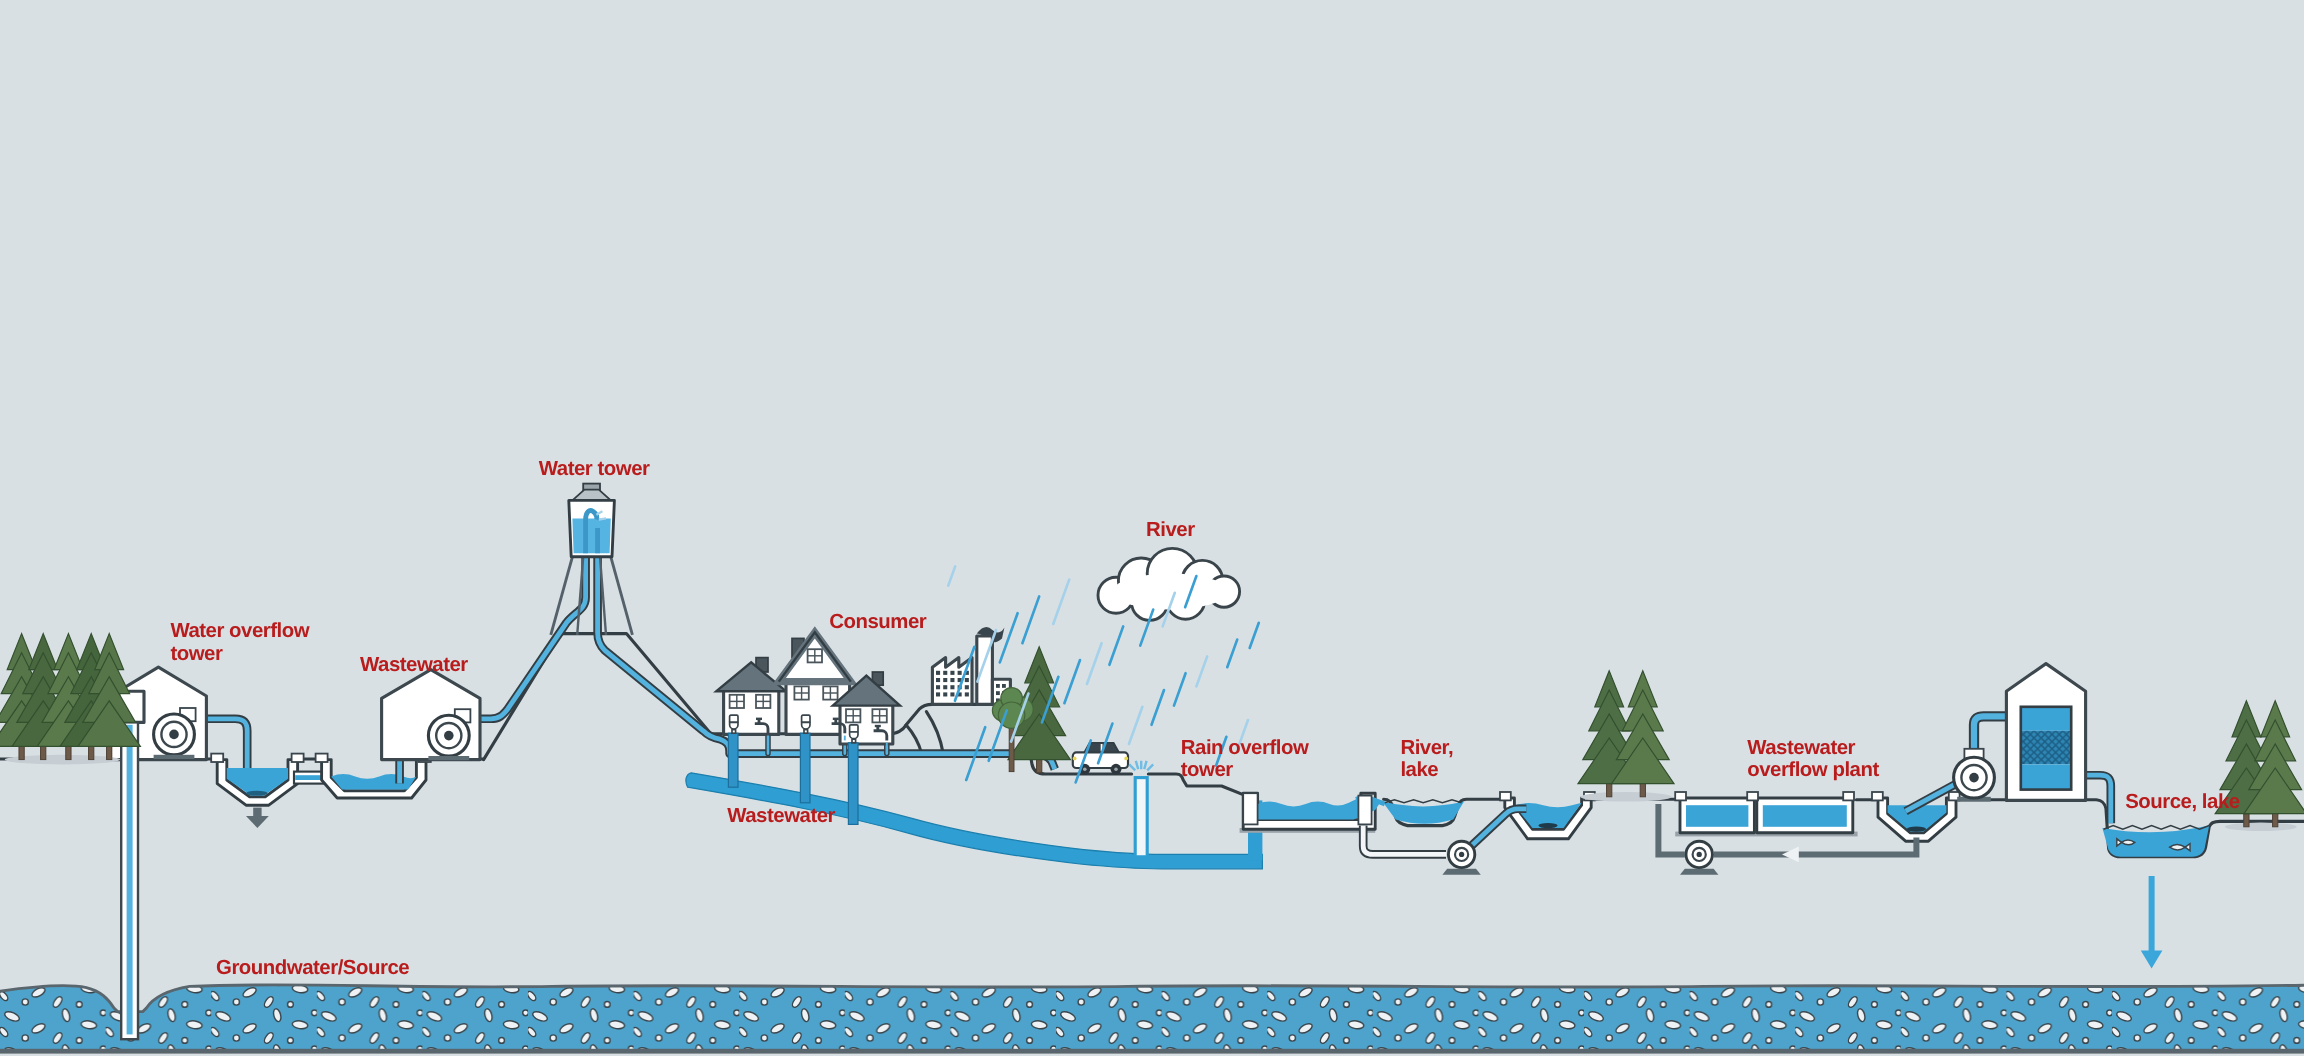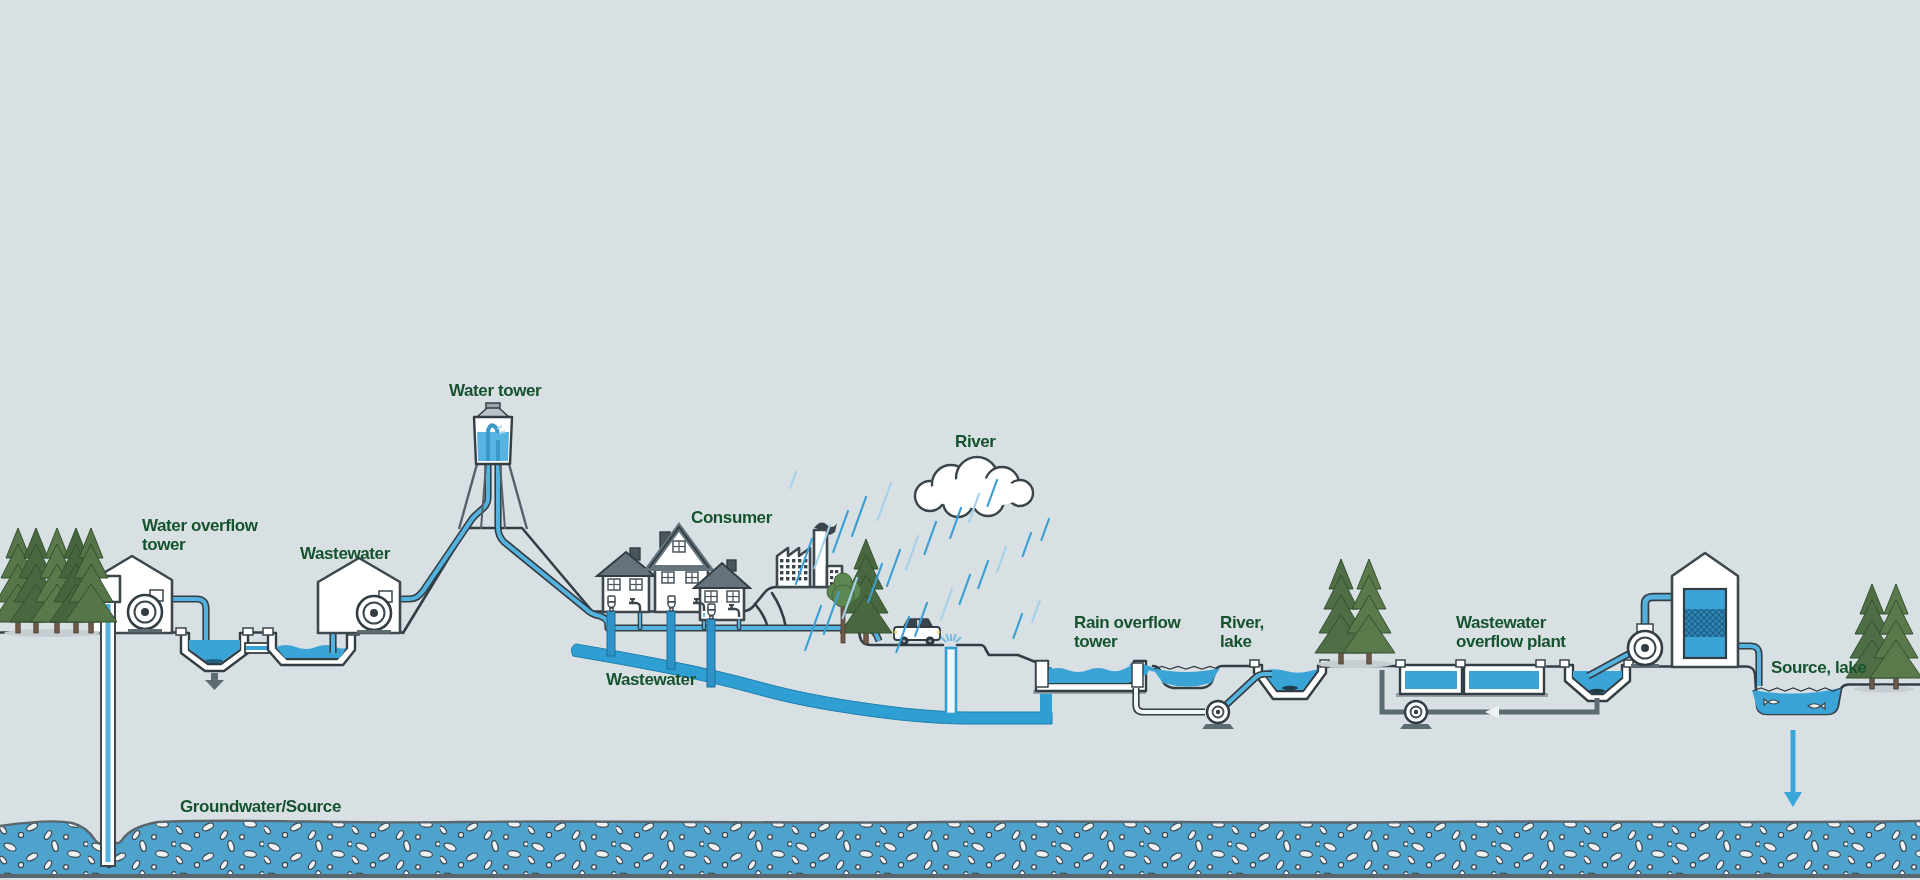--- a/index.html
+++ b/index.html
@@ -1,19 +1,19 @@
 <!DOCTYPE html>
 <html><head>
 <meta charset="utf-8">
 <style>
   html,body{margin:0;padding:0;background:#b9c2c8;}
   .stage{position:relative;width:1920px;height:880px;background:#d9e0e4;overflow:hidden;
          font-family:"Liberation Sans",sans-serif;}
   .stage svg{position:absolute;left:0;top:0;}
-  .lbl{position:absolute;font:700 17px/1.14 "Liberation Sans",sans-serif;color:#14532d;
+  .lbl{position:absolute;font:700 17px/1.14 "Liberation Sans",sans-serif;color:#b91c1c;
        letter-spacing:-0.4px;white-space:pre;}
   
   .po{fill:none;stroke:#333e44;stroke-width:7.2;stroke-linejoin:round;stroke-linecap:butt}
   .pi{fill:none;stroke:#54b2df;stroke-width:4;stroke-linejoin:round;stroke-linecap:butt}
   .pot{stroke-width:4.6;stroke-linecap:round}
   .pit{stroke-width:2.2;stroke-linecap:round}
   .pob{stroke-width:8.6}
   .pib{stroke-width:5.2}
   .piw{stroke:#f2f6f8;stroke-width:4}
   .terr{fill:none;stroke:#333e44;stroke-width:2.6;stroke-linecap:round;stroke-linejoin:round}
@@ -430,18 +430,18 @@
   <rect class="thin" x="1036" y="661" width="12" height="26"></rect>
   <rect class="thin" x="1132" y="663" width="11" height="24"></rect>
 </svg>
 
 <div class="lbl" style="left:142px;top:516px"><div>Water overflow</div><div>tower</div></div>
 <div class="lbl" style="left:300px;top:544px"><div>Wastewater</div></div>
 <div class="lbl" style="left:449px;top:381px"><div>Water tower</div></div>
 <div class="lbl" style="left:691px;top:508px"><div>Consumer</div></div>
 <div class="lbl" style="left:955px;top:432px"><div>River</div></div>
 <div class="lbl" style="left:606px;top:670px"><div>Wastewater</div></div>
-<div class="lbl" style="left:1074px;top:613px"><div>Rain overflow</div><div>tower</div></div>
-<div class="lbl" style="left:1220px;top:613px"><div>River,</div><div>lake</div></div>
+<div class="lbl" style="left:984px;top:613px"><div>Rain overflow</div><div>tower</div></div>
+<div class="lbl" style="left:1167px;top:613px"><div>River,</div><div>lake</div></div>
 <div class="lbl" style="left:1456px;top:613px"><div>Wastewater</div><div>overflow plant</div></div>
 <div class="lbl" style="left:1771px;top:658px"><div>Source, lake</div></div>
 <div class="lbl" style="left:180px;top:797px"><div>Groundwater/Source</div></div>
 </div>
 
 </body></html>

